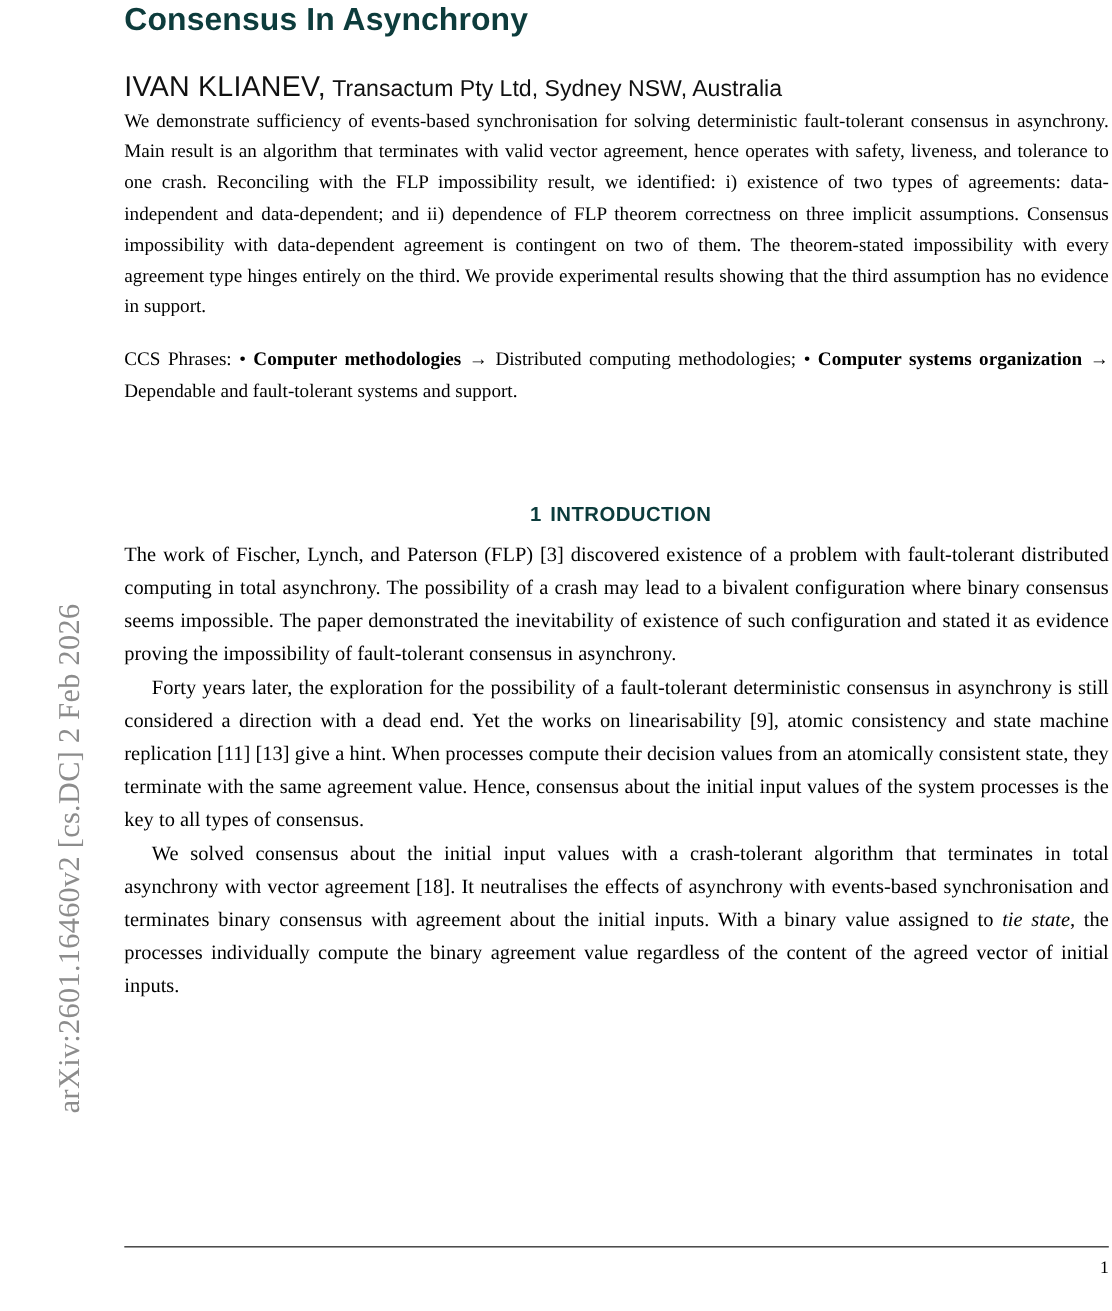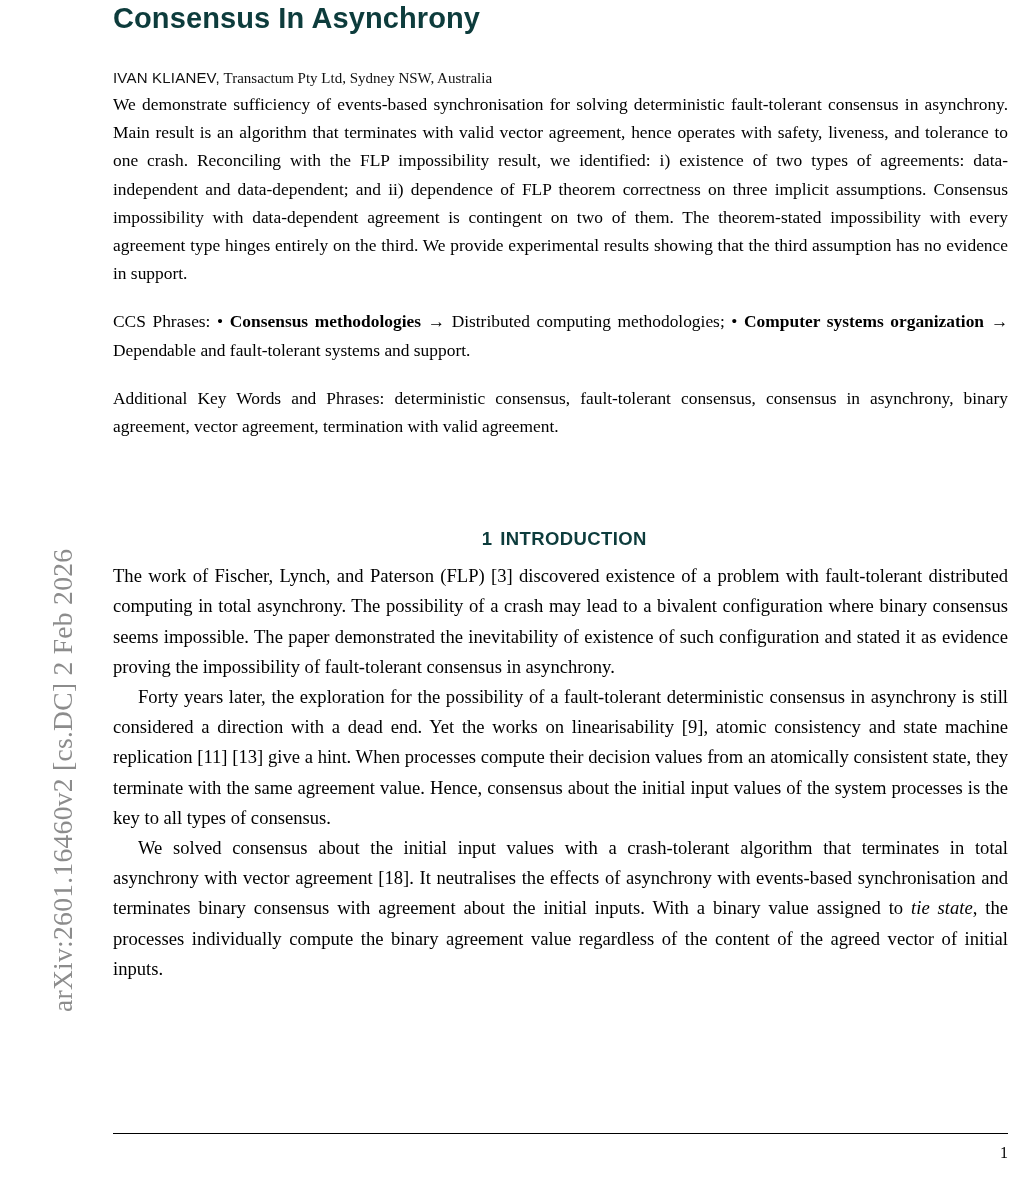--- a/index.html
+++ b/index.html
@@ -57,28 +57,28 @@
     letter-spacing: 0.1px;
   }
 
   .author-line {
     margin-top: 31px;
     line-height: 24px;
     white-space: nowrap;
   }
   .author-name {
     font-family: "Liberation Sans", "DejaVu Sans", sans-serif;
-    font-size: 15px;
+    font-size: 26px;
     font-weight: normal;
     letter-spacing: 0.2px;
     color: #111111;
   }
   .author-affil {
-    font-family: Liberation Serif, serif;
-    font-size: 15px;
+    font-family: Liberation Sans, sans-serif;
+    font-size: 21px;
     color: #111111;
   }
 
   .abstract {
     font-size: 17.4px;
     line-height: 28.2px;
     text-align: justify;
     text-justify: inter-word;
     hyphens: manual;
   }
@@ -167,33 +167,29 @@
 
   <div class="author-line">
     <span class="author-name">IVAN KLIANEV,</span><span class="author-affil">&nbsp;</span><span class="author-affil">Transactum Pty Ltd, Sydney NSW, Australia</span>
   </div>
 
   <div class="abstract">We demonstrate sufficiency of events-based synchronisation for solving deterministic fault-tolerant consensus in asynchrony. Main result is an algorithm that terminates with valid vector agreement, hence operates with safety, liveness, and tolerance to one crash. Reconciling with the FLP impossibility result, we identified: i) existence of two types of agreements: data-independent and data-dependent; and ii) dependence of FLP theorem correctness on three implicit assumptions. Consensus impossibility with data-dependent agreement is contingent on two of them. The theorem-stated impossibility with every agreement type hinges entirely on the third. We provide experimental results showing that the third assumption has no evidence in support.</div>
 
   <div class="ccs">
     <span>CCS Phrases:</span>
     <span>•</span>
-    <b>Consensus methodologies</b>
+    <b>Computer methodologies</b>
     <span>→</span>
     <span>Distributed computing methodologies;</span>
     <span>•</span>
     <b>Computer systems organization</b>
     <span>→</span>
     <span>Dependable and fault-tolerant systems and support.</span>
   </div>
 
-  <div class="keywords">
-    <span>Additional Key Words and Phrases:</span>
-    <span>deterministic consensus, fault-tolerant consensus, consensus in asynchrony, binary agreement, vector agreement, termination with valid agreement.</span>
-  </div>
 
   <div class="section-gap"></div>
 
   <h2 class="section-heading">
     <span class="sec-num">1</span><span>INTRODUCTION</span>
   </h2>
 
   <div class="body-text" id="section-body">
       <p><span>The work of Fischer, Lynch, and Paterson (FLP) [3] discovered existence of a problem with fault-tolerant distributed computing in total asynchrony. The possibility of a crash may lead to a bivalent configuration where binary consensus seems impossible. The paper demonstrated the inevitability of existence of such configuration and stated it as evidence proving the impossibility of fault-tolerant consensus in asynchrony.</span></p>
       <p class="indent"><span>Forty years later, the exploration for the possibility of a fault-tolerant deterministic consensus in asynchrony is still considered a direction with a dead end. Yet the works on linearisability [9], atomic consistency and state machine replication [11] [13] give a hint. When processes compute their decision values from an atomically consistent state, they terminate with the same agreement value. Hence, consensus about the initial input values of the system processes is the key to all types of consensus.</span></p>

